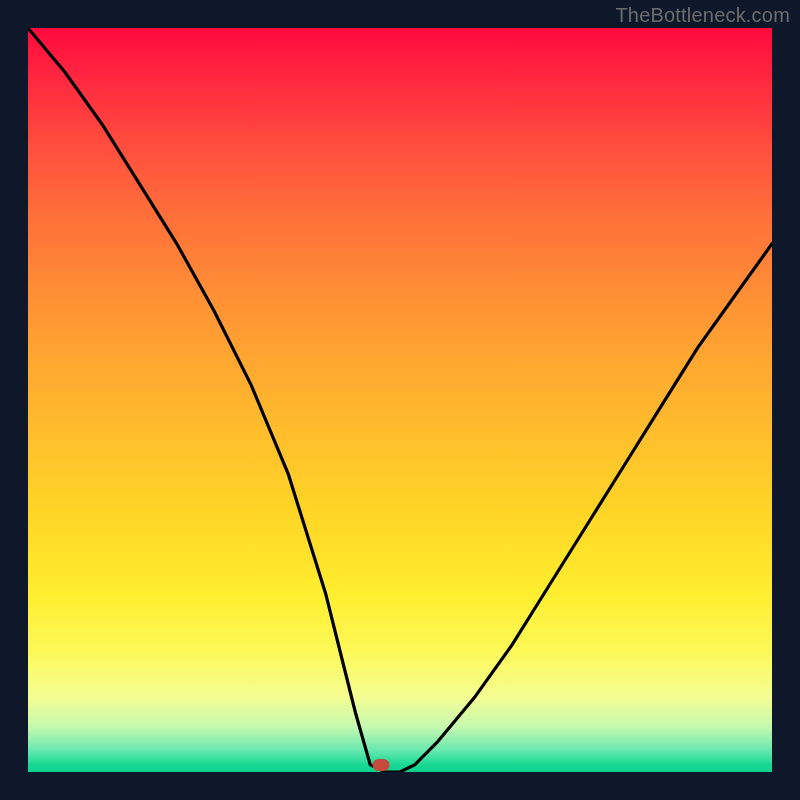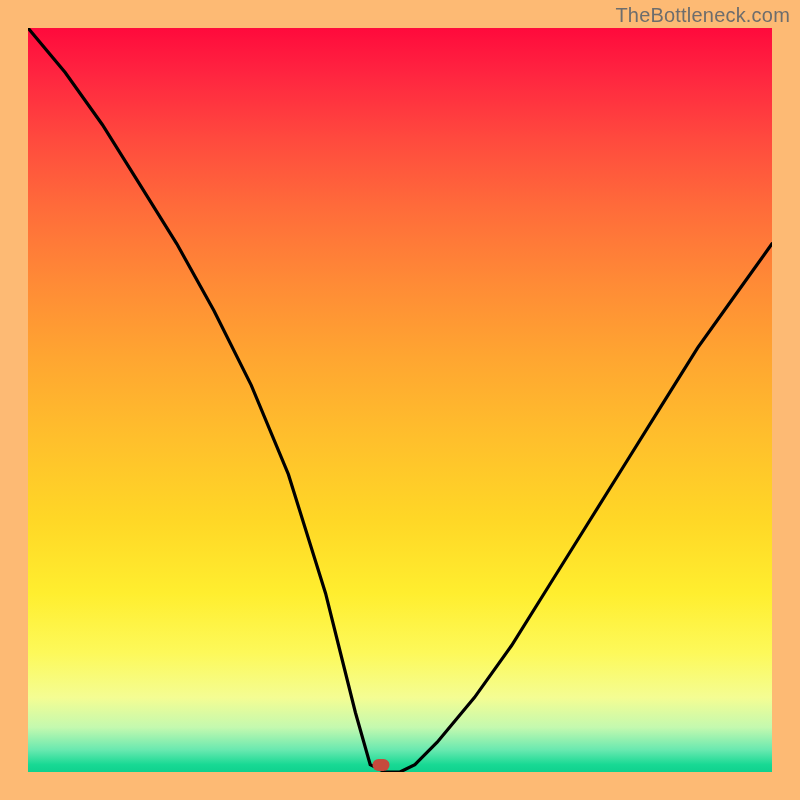--- a/index.html
+++ b/index.html
@@ -10,21 +10,21 @@
     height: 800px;
     overflow: hidden;
     font-family: Arial, Helvetica, sans-serif;
   }
   .frame {
     position: absolute;
     left: 0;
     top: 0;
     width: 800px;
     height: 800px;
-    background: #fdba74;
+    background: #0f172a;
   }
   .plot-area {
     position: absolute;
     left: 28px;
     top: 28px;
     width: 744px;
     height: 744px;
     overflow: hidden;
   }
   .gradient {

